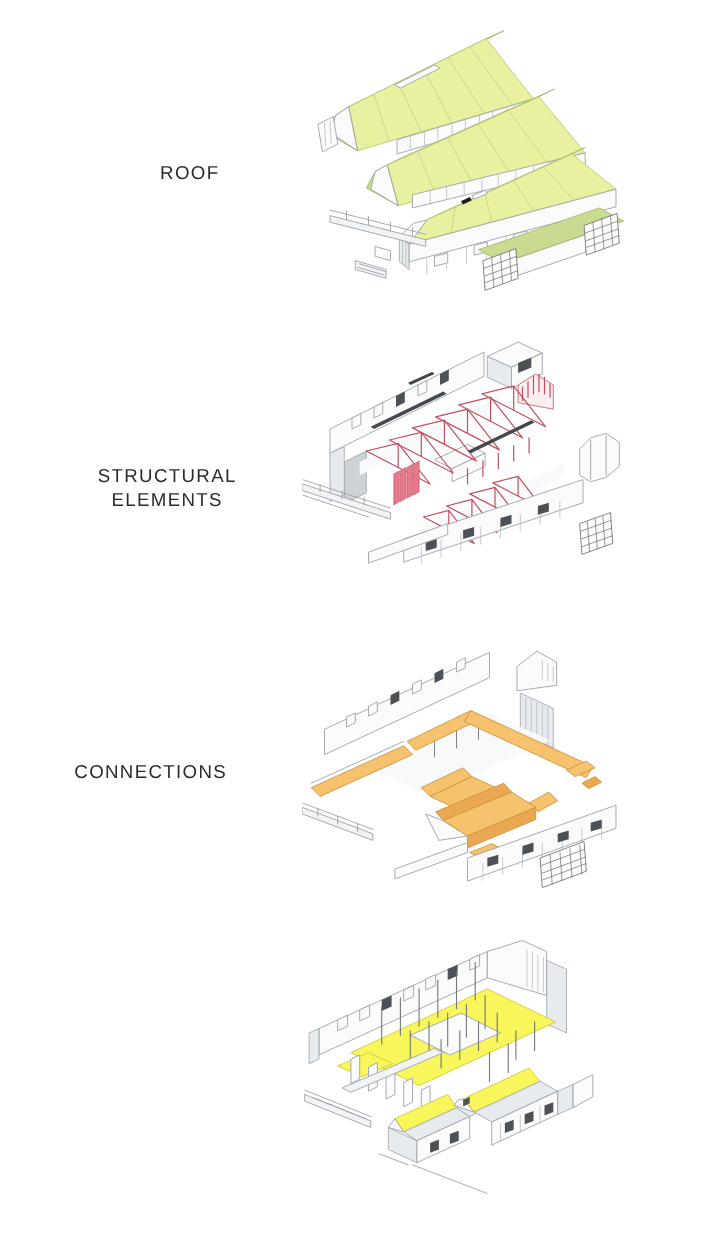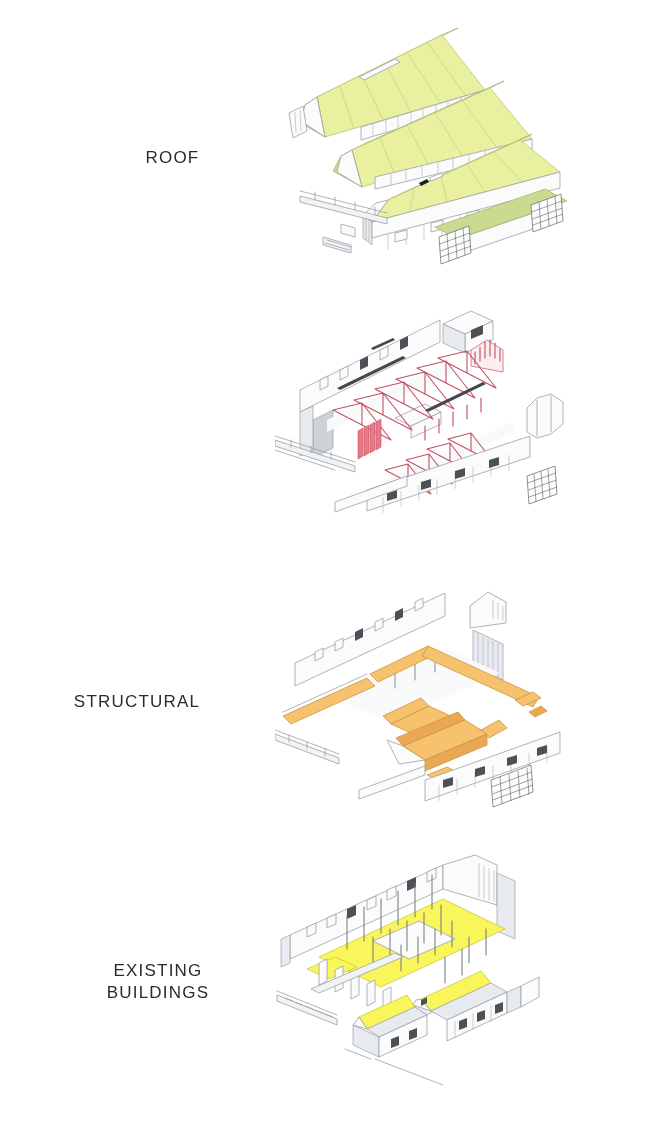--- a/index.html
+++ b/index.html
@@ -97,20 +97,21 @@
 
     <g>
       <polygon class="deck" points="25,181 112,203 112,209 25,187"></polygon>
       <path class="ln" d="M25,176 L112,198 M40,177 l0,8 M60,182 l0,8 M80,187 l0,8 M100,192 l0,8"></path>
       <polygon class="wall" points="66,209 80,213 80,222 66,218"></polygon>
       <polygon class="deck" points="48,222 76,230 76,238 48,230"></polygon>
       <path class="ln" d="M52,225 l24,7 M50,228 l24,7"></path>
     </g>
   </svg>
 
+  <div class="label" style="left:72px;top:422px;width:160px;">STRUCTURAL ELEMENTS</div>
 
   <svg class="drawing" style="left:275px;top:290px;" width="330" height="250" viewBox="0 0 330 250">
     <g>
       <polygon class="wall" points="25,100 165,30 165,52 25,122"></polygon>
       <polygon class="wall" points="45,90 53,86 53,96 45,100"></polygon>
       <polygon class="wall" points="65,80 73,76 73,86 65,90"></polygon>
       <polygon class="dark" points="85,70 93,66 93,76 85,80"></polygon>
       <polygon class="wall" points="105,60 113,56 113,66 105,70"></polygon>
       <polygon class="dark" points="125,50 133,46 133,56 125,60"></polygon>
       <polygon class="shade2" points="38,130 58,120 58,158 38,168"></polygon>
@@ -172,21 +173,21 @@
     <g>
       <polygon class="grid" points="252,186 280,176 282,204 254,214"></polygon>
       <path class="gridln" d="M259,184 l2,28 M266,181 l2,28 M273,179 l2,28 M252.7,193 l28,-10 M253.4,200 l28,-10 M254,207 l28,-10"></path>
     </g>
     <g>
       <polygon class="deck" points="0,150 80,176 80,182 0,156"></polygon>
       <path class="ln" d="M0,146 L80,172 M0,160 L60,180 M16,150 l0,7 M36,156 l0,7 M56,162 l0,7"></path>
     </g>
   </svg>
 
-  <div class="label" style="left:62px;top:691px;width:150px;">STRUCTURAL</div>
+  <div class="label" style="left:62px;top:691px;width:150px;">CONNECTIONS</div>
 
   <svg class="drawing" style="left:275px;top:568px;" width="330" height="250" viewBox="0 0 330 250">
     <g>
       <polygon class="wall" points="20,95 170,25 170,48 20,118"></polygon>
       <polygon class="wall" points="40,84 48,80 48,89 40,93"></polygon>
       <polygon class="wall" points="60,74 68,70 68,79 60,83"></polygon>
       <polygon class="dark" points="80,64 88,60 88,69 80,73"></polygon>
       <polygon class="wall" points="100,54 108,50 108,59 100,63"></polygon>
       <polygon class="dark" points="120,44 128,40 128,49 120,53"></polygon>
       <polygon class="wall" points="140,34 148,30 148,39 140,43"></polygon>
@@ -230,21 +231,20 @@
     <g>
       <polygon class="grid" points="216,212 256,197 258,224 218,239"></polygon>
       <path class="gridln" d="M225,209 l2,27 M234,206 l2,27 M243,203 l2,27 M252,200 l2,27 M216.7,219 l40,-15 M217.4,226 l40,-15 M218,232 l40,-15"></path>
     </g>
     <g>
       <polygon class="deck" points="0,166 64,190 64,196 0,172"></polygon>
       <path class="ln" d="M0,162 L64,186 M14,167 l0,7 M32,174 l0,7 M50,181 l0,7"></path>
     </g>
   </svg>
 
-  <div class="label" style="left:78px;top:960px;width:160px;">EXISTING BUILDINGS</div>
 
   <svg class="drawing" style="left:275px;top:843px;" width="330" height="255" viewBox="0 0 330 255">
     <g>
       <polygon class="wall" points="15,92 168,22 168,46 15,116"></polygon>
       <polygon class="wall" points="32,84 41,80 41,90 32,94"></polygon>
       <polygon class="wall" points="52,75 61,71 61,81 52,85"></polygon>
       <polygon class="dark" points="72,66 81,62 81,72 72,76"></polygon>
       <polygon class="wall" points="92,57 101,53 101,63 92,67"></polygon>
       <polygon class="wall" points="112,47 121,43 121,53 112,57"></polygon>
       <polygon class="dark" points="132,38 141,34 141,44 132,48"></polygon>

